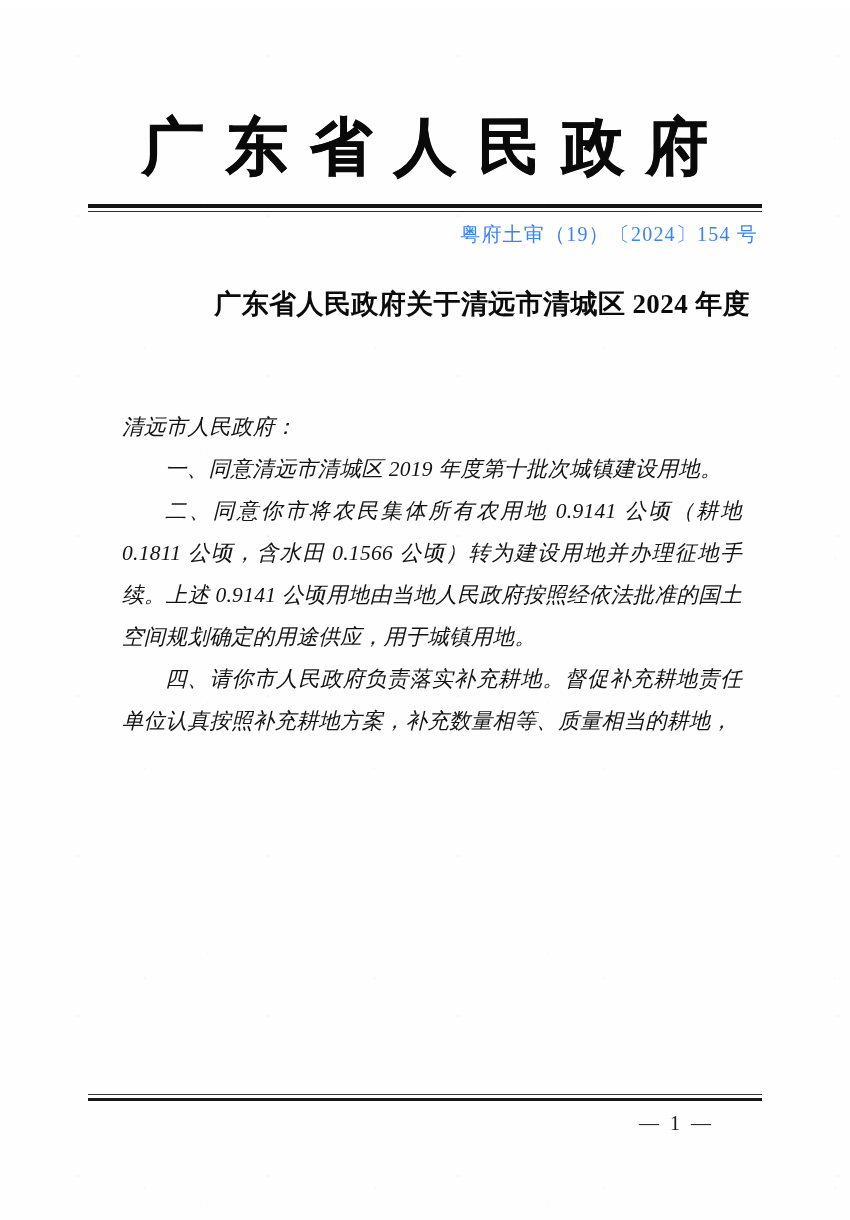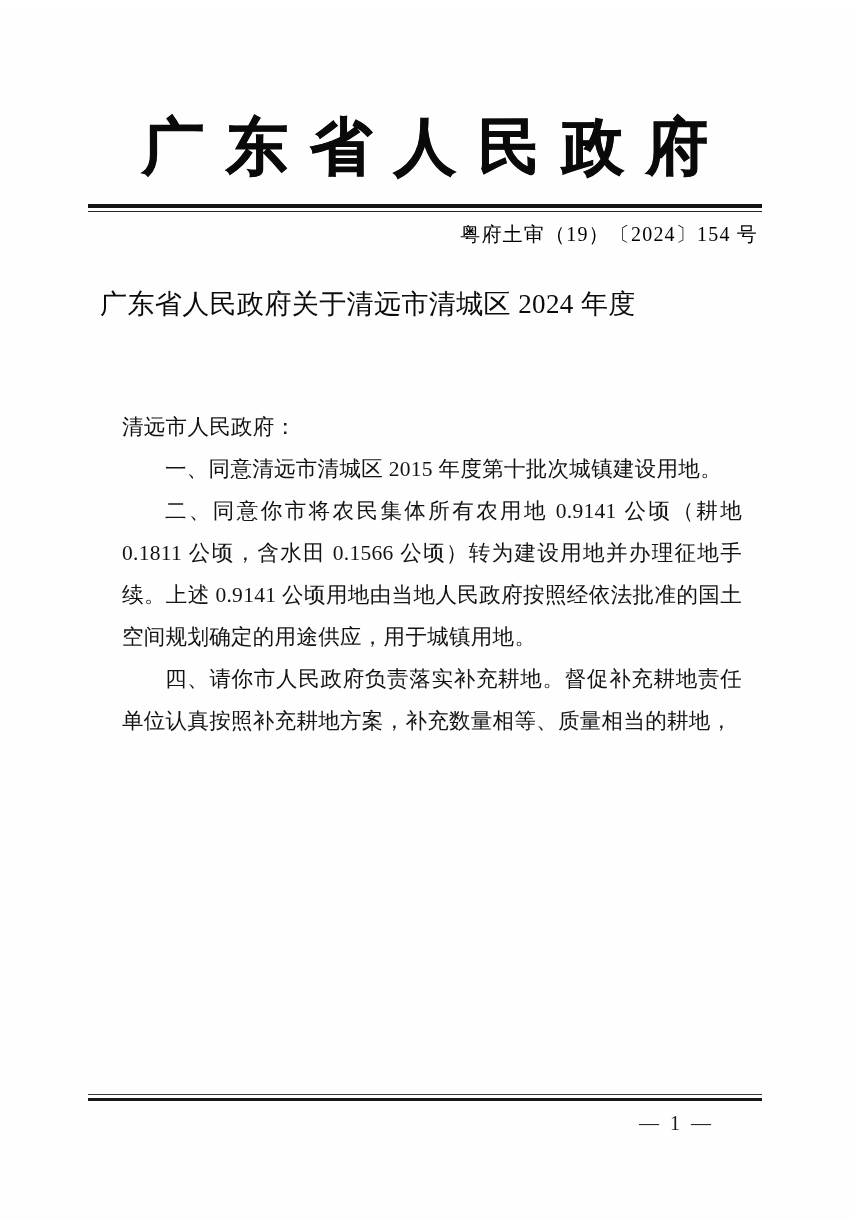--- a/index.html
+++ b/index.html
@@ -65,33 +65,33 @@
   .doc-number {
     position: absolute;
     top: 213px;
     left: 88px;
     width: 674px;
     text-align: right;
     padding-right: 4px;
     box-sizing: border-box;
     font-size: 20px;
     letter-spacing: 1.2px;
-    color: #000000;
+    color: #3b82f6;
     font-family: "Liberation Serif", "DejaVu Serif", serif;
     white-space: nowrap;
   }
 
   
   .doc-title {
     position: absolute;
     top: 276px;
     left: 100px;
     width: 650px;
-    text-align: left;
-    font-weight: normal;
+    text-align: right;
+    font-weight: bold;
     font-size: 27px;
     line-height: 40px;
     letter-spacing: 0.4px;
     color: #0b0b0b;
   }
   .doc-title .tline {
     display: block;
     white-space: nowrap;
   }
 
@@ -100,20 +100,21 @@
     position: absolute;
     top: 398px;
     left: 122px;
     width: 620px;
     font-size: 21.5px;
     line-height: 42px;
     color: #131313;
     letter-spacing: 0.3px;
     text-align: justify;
     text-justify: inter-ideograph;
+    font-style: italic;
   }
 
   .para {
     margin: 0;
     text-indent: 0;
   }
   .para.indent {
     text-indent: 2em;
   }
 
@@ -177,21 +178,21 @@
   </div>
 
   <div class="doc-number">粤府土审（19）〔2024〕154 号</div>
 
   <div class="doc-title">
     <span class="tline">广东省人民政府关于清远市清城区 2024 年度</span>
   </div>
 
   <div class="body-text">
     <p class="para">清远市人民政府：</p>
-    <p class="para indent">一、同意清远市清城区 2015 年度第十批次城镇建设用地。</p>
+    <p class="para indent">一、同意清远市清城区 2019 年度第十批次城镇建设用地。</p>
     <p class="para indent">二、同意你市将农民集体所有农用地 0.9141 公顷（耕地 0.1811 公顷，含水田 0.1566 公顷）转为建设用地并办理征地手续。上述 0.9141 公顷用地由当地人民政府按照经依法批准的国土空间规划确定的用途供应，用于城镇用地。</p>
     <p class="para indent">四、请你市人民政府负责落实补充耕地。督促补充耕地责任单位认真按照补充耕地方案，补充数量相等、质量相当的耕地，</p>
   </div>
 
   <div class="rule-group-bottom">
     <div class="rule-thin-upper"></div>
     <div class="rule-thick-lower"></div>
   </div>
 
   <div class="page-number">— 1 —</div>

